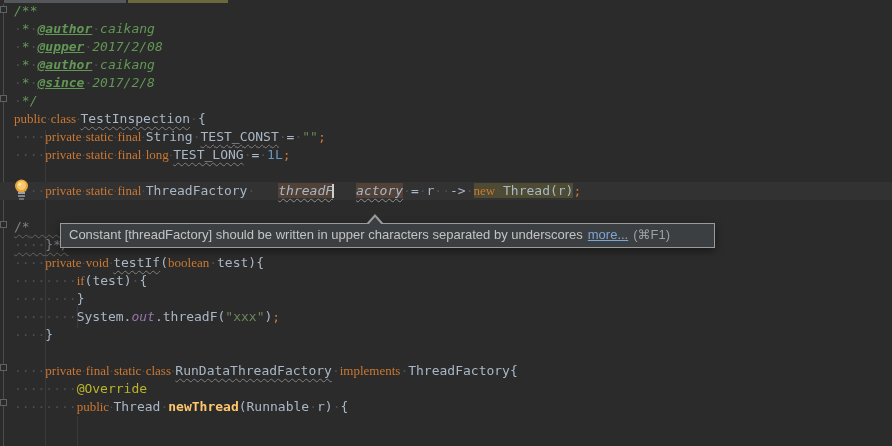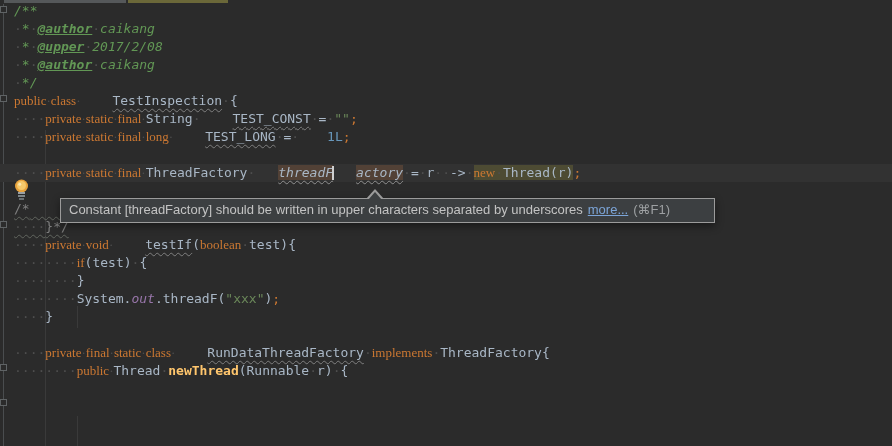--- a/index.html
+++ b/index.html
@@ -18,41 +18,41 @@
   
   .code{position:absolute;left:0;top:2px;right:0;font-size:13px;z-index:1;}
   .line{height:18px;line-height:18px;padding-left:14px;white-space:pre;}
   .line.current{background:var(--caret_line);}
   .kw{color:var(--keyword);font-family:Liberation Serif, serif;}
   .semi{color:var(--semicolon);}
   .doc{color:var(--doc_comment);font-style:italic;}
   .doctag{color:var(--doc_comment);font-style:italic;font-weight:bold;text-decoration:underline;}
   .cmt{color:var(--comment);}
   .str{color:var(--string);}
-  .num{color:var(--number);margin-left:28px;}
+  .num{color:var(--number);}
   .txt,.id{color:var(--text);}
   .cst{color:var(--text);}
   .fld{color:var(--field);font-style:italic;}
   .mth{color:var(--method_decl);font-weight:bold;}
   .ann{color:var(--annotation);}
   .hl{background:var(--usage_highlight);}
   .tfac{color:var(--text);font-style:italic;background:var(--write_highlight);margin-left:23px;}
   .wavy{text-decoration:underline;text-decoration-style:wavy;text-decoration-color:var(--wavy);
-        text-decoration-thickness:1px;text-underline-offset:3px;margin-left:32px;}
+        text-decoration-thickness:1px;text-underline-offset:3px;}
   .wavy2{text-decoration:underline;text-decoration-style:wavy;text-decoration-color:var(--wavy2);
         text-decoration-thickness:1px;text-underline-offset:3px;}
   .cwavy{text-decoration:underline;text-decoration-style:wavy;text-decoration-color:var(--comment_wavy);
         text-decoration-thickness:1px;text-underline-offset:3px;}
   .ws{color:var(--ws_dot) !important;font-style:normal;font-weight:normal;}
   .caret{display:inline-block;width:2px;height:14px;background:#CFCFCF;vertical-align:middle;
          margin:0 -1px;position:relative;top:-1px;}
   
   .bulb{position:absolute;left:13px;top:179px;z-index:4;cursor:pointer;}
   
-  .tooltip{position:absolute;left:60px;top:198px;width:639px;height:18px;z-index:10;
+  .tooltip{position:absolute;left:60px;top:223px;width:639px;height:18px;z-index:10;
            background:var(--tooltip_bg);border:1px solid var(--tooltip_border);
            padding:2px 6px 3px 8px;font-family:"Liberation Sans",sans-serif;font-size:13px;
            line-height:18px;color:var(--tooltip_text);white-space:nowrap;
            box-shadow:0 3px 8px rgba(0,0,0,0.45);}
   .tri-o{position:absolute;left:305px;top:-10px;width:0;height:0;
          border-left:9px solid transparent;border-right:9px solid transparent;
          border-bottom:10px solid var(--tooltip_border);}
   .tri-i{position:absolute;left:307px;top:-7px;width:0;height:0;
          border-left:7px solid transparent;border-right:7px solid transparent;
          border-bottom:8px solid var(--tooltip_bg);}
@@ -77,36 +77,38 @@
   <div class="guide" style="left:45px;top:130px;height:316px"></div>
   <div class="guide" style="left:77px;top:306px;height:22px"></div>
   <div class="guide" style="left:77px;top:416px;height:30px"></div>
 
   <div class="code">
     <div>
         <div class="line"><span class="doc">/**</span></div>
         <div class="line"><span class="doc"><span class="ws">·</span>*<span class="ws">·</span></span><span class="doctag">@author</span><span class="doc"><span class="ws">·</span>caikang</span></div>
         <div class="line"><span class="doc"><span class="ws">·</span>*<span class="ws">·</span></span><span class="doctag">@upper</span><span class="doc"><span class="ws">·</span>2017/2/08</span></div>
         <div class="line"><span class="doc"><span class="ws">·</span>*<span class="ws">·</span></span><span class="doctag">@author</span><span class="doc"><span class="ws">·</span>caikang</span></div>
+        <div class="line"><span class="doc"><span class="ws">·</span>*<span class="ws">·</span></span><span class="doctag">@since</span><span class="doc"><span class="ws">·</span>2017/2/8</span></div>
         <div class="line"><span class="doc"><span class="ws">·</span>*/</span></div>
         <div class="line"><span class="kw">public<span class="ws">·</span>class<span class="ws">·</span></span><span class="id wavy">TestInspection</span><span class="txt"><span class="ws">·</span>{</span></div>
         <div class="line"><span class="txt"><span class="ws">····</span></span><span class="kw">private<span class="ws">·</span>static<span class="ws">·</span>final<span class="ws">·</span></span><span class="txt">String<span class="ws">·</span></span><span class="cst wavy">TEST_CONST</span><span class="txt"><span class="ws">·</span>=<span class="ws">·</span></span><span class="str">""</span><span class="semi">;</span></div>
         <div class="line"><span class="txt"><span class="ws">····</span></span><span class="kw">private<span class="ws">·</span>static<span class="ws">·</span>final<span class="ws">·</span>long<span class="ws">·</span></span><span class="cst wavy">TEST_LONG</span><span class="txt"><span class="ws">·</span>=<span class="ws">·</span></span><span class="num">1L</span><span class="semi">;</span></div>
         <div class="line"></div>
         <div class="line current"><span class="txt"><span class="ws">····</span></span><span class="kw">private<span class="ws">·</span>static<span class="ws">·</span>final<span class="ws">·</span></span><span class="txt">ThreadFactory<span class="ws">·</span></span><span class="tfac wavy2">threadF</span><span class="caret"></span><span class="tfac wavy2">actory</span><span class="txt"><span class="ws">·</span>=<span class="ws">·</span>r<span class="ws">··</span>-&gt;<span class="ws">·</span></span><span class="kw hl">new</span><span class="txt hl"><span class="ws">·</span>Thread(r)</span><span class="semi">;</span></div>
         <div class="line"></div>
         <div class="line"><span class="cmt cwavy">/*</span><span class="cmt cwavy">&nbsp;&nbsp;&nbsp;&nbsp;&nbsp;&nbsp;&nbsp;&nbsp;&nbsp;&nbsp;&nbsp;&nbsp;</span></div>
         <div class="line"><span class="cmt cwavy"><span class="ws">····</span>}*/</span></div>
         <div class="line"><span class="txt"><span class="ws">····</span></span><span class="kw">private<span class="ws">·</span>void<span class="ws">·</span></span><span class="id wavy">testIf</span><span class="txt">(</span><span class="kw">boolean</span><span class="txt"><span class="ws">·</span>test){</span></div>
         <div class="line"><span class="txt"><span class="ws">········</span></span><span class="kw">if</span><span class="txt">(test)<span class="ws">·</span>{</span></div>
         <div class="line"><span class="txt"><span class="ws">········</span>}</span></div>
         <div class="line"><span class="txt"><span class="ws">········</span>System.</span><span class="fld">out</span><span class="txt">.threadF(</span><span class="str">"xxx"</span><span class="txt">)</span><span class="semi">;</span></div>
         <div class="line"><span class="txt"><span class="ws">····</span>}</span></div>
         <div class="line"></div>
         <div class="line"><span class="txt"><span class="ws">····</span></span><span class="kw">private<span class="ws">·</span>final<span class="ws">·</span>static<span class="ws">·</span>class<span class="ws">·</span></span><span class="id wavy">RunDataThreadFactory</span><span class="txt"><span class="ws">·</span></span><span class="kw">implements</span><span class="txt"><span class="ws">·</span>ThreadFactory{</span></div>
+        <div class="line"><span class="txt"><span class="ws">········</span></span><span class="ann">@Override</span></div>
         <div class="line"><span class="txt"><span class="ws">········</span></span><span class="kw">public<span class="ws">·</span></span><span class="txt">Thread<span class="ws">·</span></span><span class="mth">newThread</span><span class="txt">(Runnable<span class="ws">·</span>r)<span class="ws">·</span>{</span></div>
       </div>
   </div>
 
   <svg class="bulb" width="17" height="21" viewBox="0 0 17 21">
     <circle cx="8.5" cy="7" r="6.5" fill="#E8A33D"></circle>
     <circle cx="8.5" cy="6.5" r="4.5" fill="#F6C96B"></circle>
     <circle cx="6.8" cy="5.2" r="1.5" fill="#FBE6B0"></circle>
     <rect x="5" y="13" width="7" height="2" fill="#9AA0A3"></rect>
     <rect x="5" y="16" width="7" height="2" fill="#7F8689"></rect>

